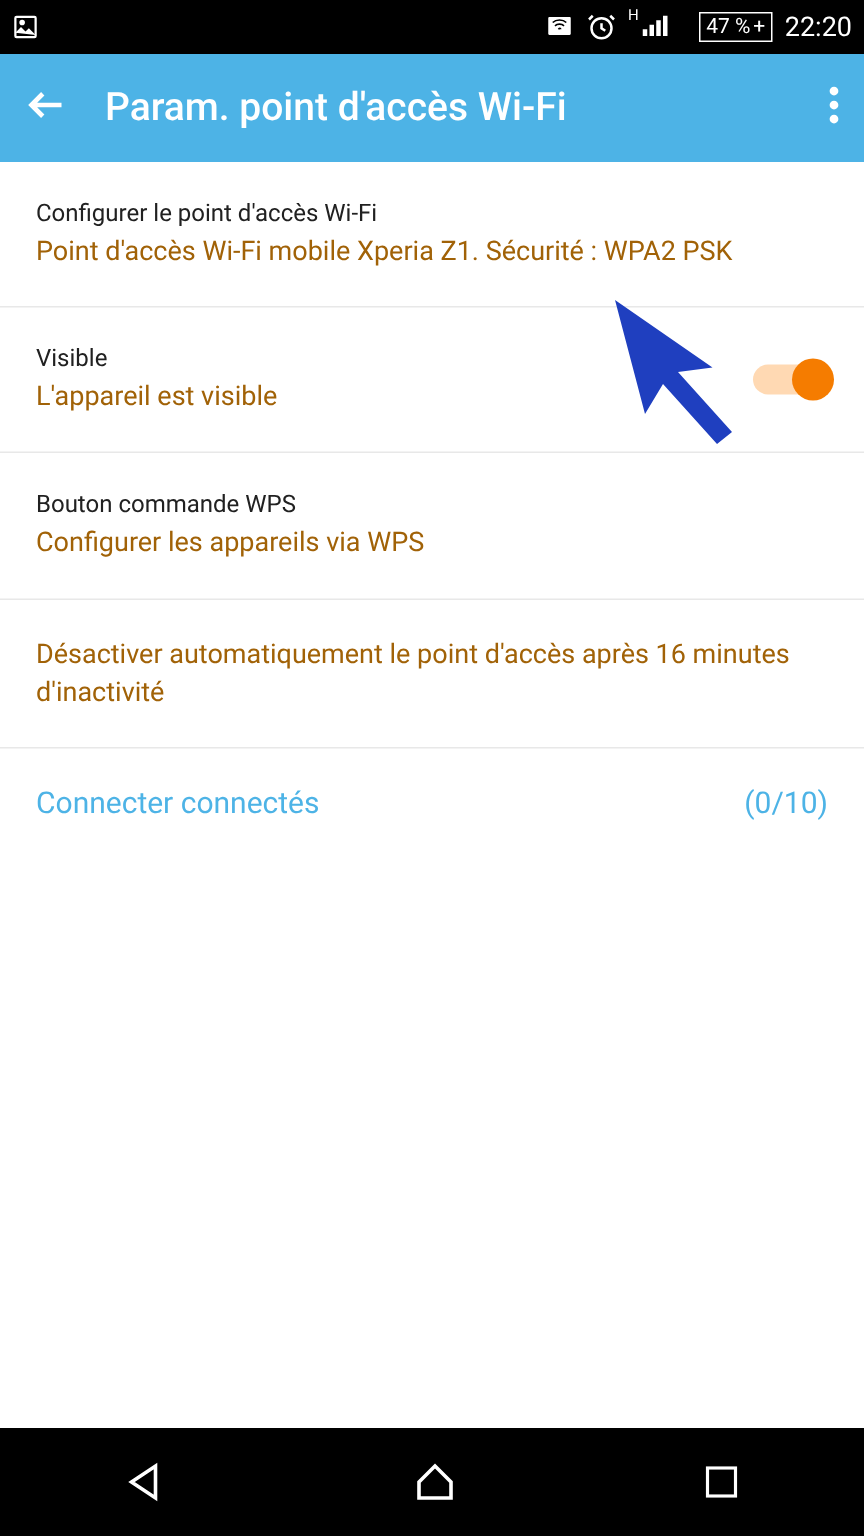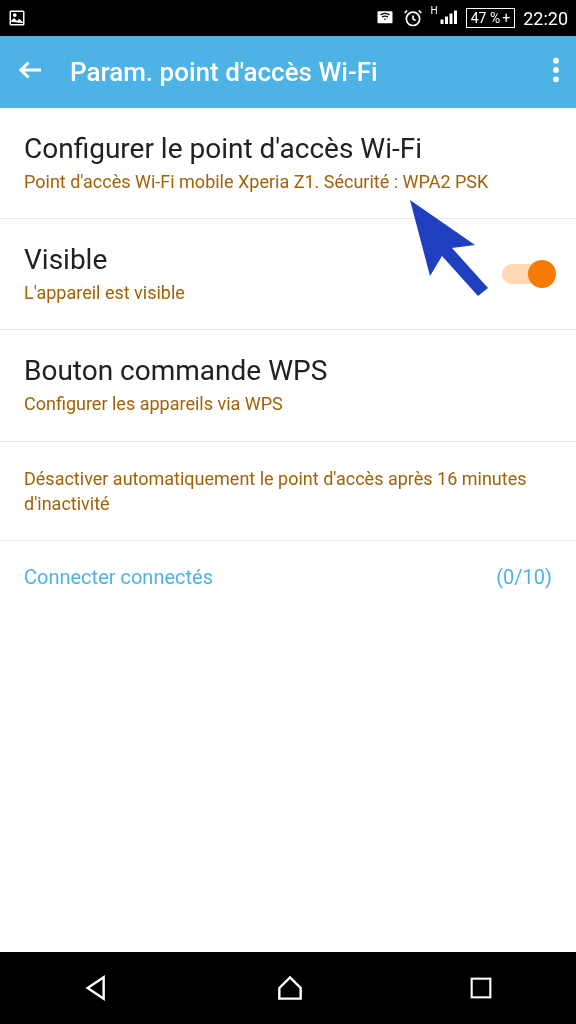--- a/index.html
+++ b/index.html
@@ -24,20 +24,21 @@
     .status-left { display: flex; align-items: center; gap: 6px; }
     .status-right { display: flex; align-items: center; gap: 8px; }
     .status-icon { display: inline-flex; align-items: center; }
     .battery-box {
       display: inline-flex;
       align-items: center;
       border: 1.5px solid #fff;
       padding: 1px 4px;
       font-size: 14px;
       gap: 2px;
+      margin-left: 12px;
     }
     .app-bar {
       height: 72px;
       background: #4db3e6;
       color: #fff;
       display: flex;
       align-items: center;
       padding: 0 16px;
     }
     .back-arrow { margin-right: 24px; flex-shrink: 0; }
@@ -54,21 +55,21 @@
       padding: 24px 24px;
       border-bottom: 1px solid #e8e8e8;
     }
     .setting-item.with-toggle {
       display: flex;
       align-items: center;
       justify-content: space-between;
       gap: 33px;
     }
     .setting-title {
-      font-size: 28px;
+      font-size: 16px;
       color: #212121;
       margin-bottom: 4px;
     }
     .setting-subtitle {
       font-size: 18px;
       color: #a16207;
       line-height: 1.4;
     }
     .toggle {
       width: 50px;

